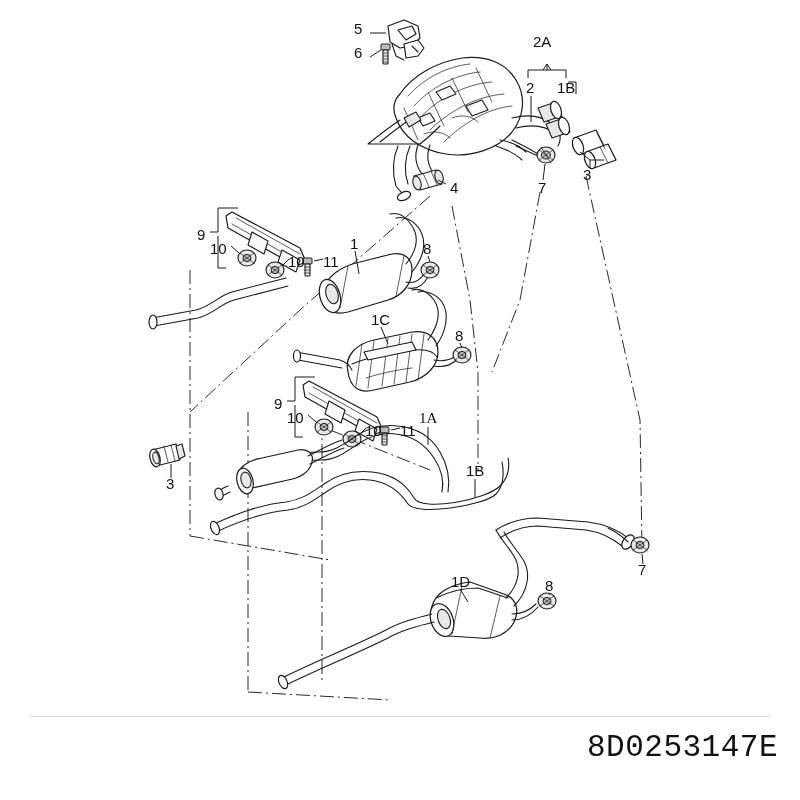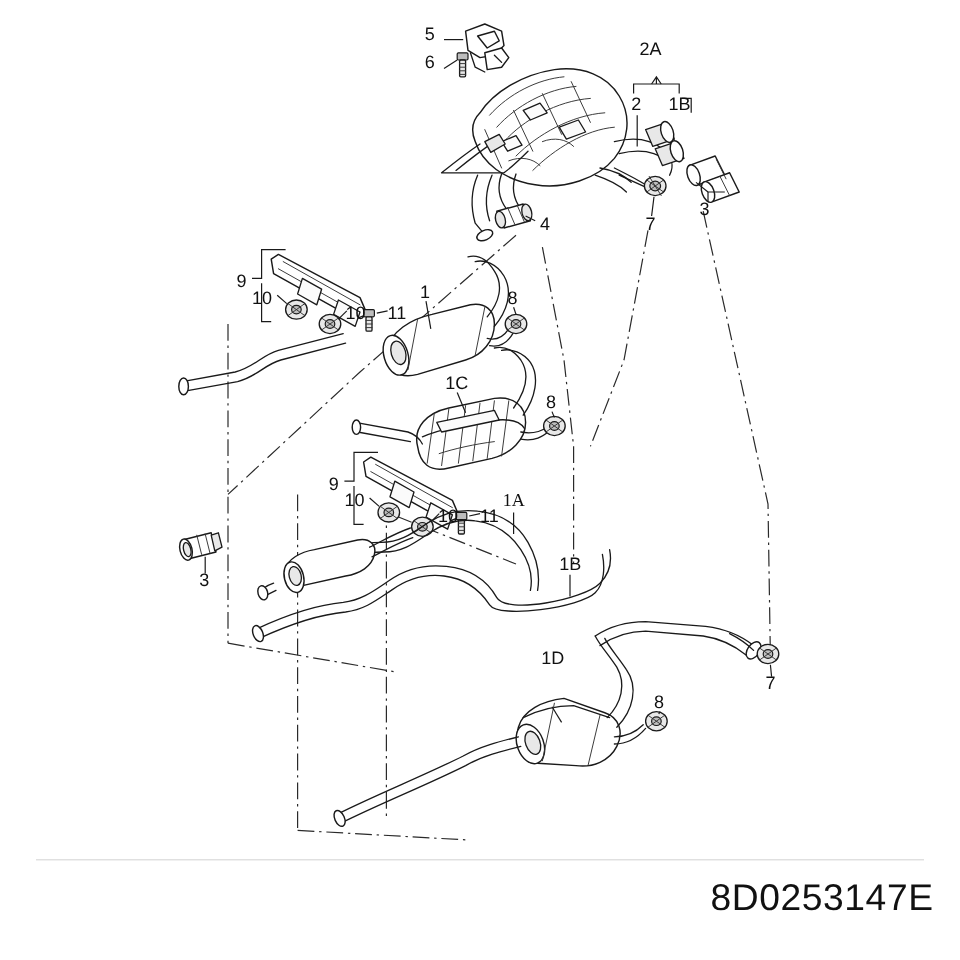--- a/index.html
+++ b/index.html
@@ -44,21 +44,21 @@
     left: 34px;
     top: 714px;
     width: 210px;
     height: 74px;
   }
   #logo-svg { width: 210px; height: 74px; display: block; }
   #part-number {
     position: absolute;
     right: 22px;
     top: 730px;
-    font-family: Liberation Sans, sans-serif;
+    font-family: Liberation Mono, monospace;
     font-size: 31px;
     letter-spacing: 0.5px;
     color: #111111;
   }
 </style>
 </head>
 <body>
 
 <div id="page">
 
@@ -409,21 +409,21 @@
   <div class="callout" style="left:423px; top:241px;">8</div>
   <div class="callout" style="left:371px; top:312px;">1C</div>
   <div class="callout" style="left:455px; top:328px;">8</div>
   <div class="callout" style="left:274px; top:396px;">9</div>
   <div class="callout" style="left:287px; top:410px;">10</div>
   <div class="callout" style="left:365px; top:423px;">10</div>
   <div class="callout" style="left:400px; top:423px;">11</div>
   <div class="callout" style="left:419px; top:411px;font-family:Liberation Serif, serif;">1A</div>
   <div class="callout" style="left:166px; top:476px;">3</div>
   <div class="callout" style="left:466px; top:463px;">1B</div>
-  <div class="callout" style="left:451px; top:541px;">1D</div>
+  <div class="callout" style="left:451px; top:574px;">1D</div>
   <div class="callout" style="left:545px; top:578px;">8</div>
   <div class="callout" style="left:638px; top:562px;">7</div>
 
   <div id="footer-rule"></div>
 
 
   <div id="part-number">8D0253147E</div>
 
 </div>
 

